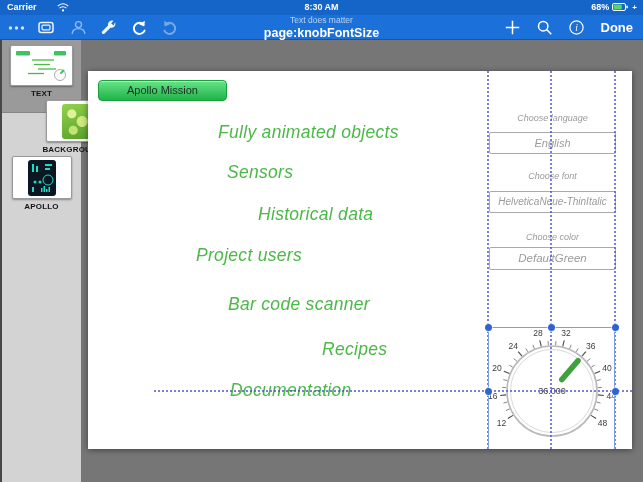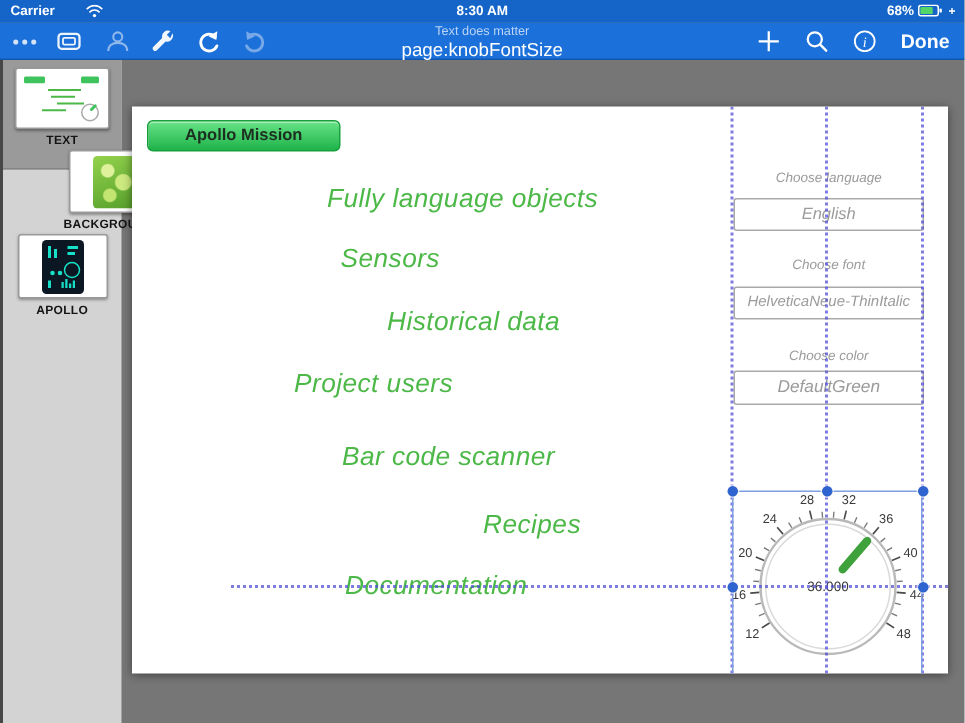--- a/index.html
+++ b/index.html
@@ -20,21 +20,21 @@
   .sb-right{position:absolute;right:6px;top:2px;display:flex;align-items:center;gap:3px;}
   
   .navbar{
     position:absolute;left:0;top:15px;width:643px;height:25px;
     background:#1c70d9;border-bottom:1px solid #0f57b0;box-sizing:border-box;
   }
   .nav-left{position:absolute;left:8px;top:3px;display:flex;align-items:center;gap:13px;height:19px;}
   .nav-icon{display:flex;align-items:center;justify-content:center;cursor:default;}
   .nav-center{position:absolute;left:0;width:100%;top:1px;text-align:center;color:#fff;line-height:1.15;}
   .nav-sub{font-size:8.5px;color:#b9d4f4;}
-  .nav-title{font-size:12.5px;font-weight:normal;}
+  .nav-title{font-size:12.5px;font-weight:bold;}
   .nav-right{position:absolute;right:10px;top:2px;display:flex;align-items:center;gap:17px;height:20px;}
   .done{color:#fff;font-size:13px;font-weight:bold;}
   
   .sidebar{
     position:absolute;left:0;top:40px;width:81px;height:442px;
     background:#d3d3d3;border-left:2px solid #474747;box-sizing:border-box;
   }
   .side-item{position:absolute;left:0;width:100%;text-align:center;}
   .side-item .card{
     margin:0 auto;background:#fff;border:1px solid #9a9a9a;border-radius:2px;
@@ -59,21 +59,21 @@
     width:28px;height:36px;border-radius:3px;background:#0b1722;position:relative;overflow:hidden;
   }
   
   .canvas{
     position:absolute;left:88px;top:71px;width:544px;height:378px;background:#fff;
     box-shadow:0 1px 6px rgba(0,0,0,.45);overflow:hidden;
   }
   .green-btn{
     position:absolute;height:21px;border-radius:4px;box-sizing:border-box;
     background:linear-gradient(#67e387,#1fb34a);border:1px solid #17a03c;
-    color:#1b2e20;font-size:11px;font-weight:bold;text-align:center;line-height:19px;
+    color:#1b2e20;font-size:11px;font-weight:normal;text-align:center;line-height:19px;
     box-shadow:inset 0 1px 0 rgba(255,255,255,.45);
   }
   .mission-btn{left:10px;top:9px;width:129px;}
   .reset-btn{left:401px;top:9px;width:127px;}
   .page-text{
     position:absolute;font-style:italic;font-weight:300;font-size:17.5px;
     color:#4cb847;letter-spacing:.3px;white-space:nowrap;line-height:1.05;
   }
   .pt-0{left:130px;top:52px;}
   .pt-1{left:139px;top:92px;}
@@ -255,21 +255,21 @@
         <div class="side-label">APOLLO</div>
       </div>
     </div>
 </div>
 
 <div class="canvas">
 
   <div class="green-btn mission-btn">Apollo Mission</div>
 
   <div id="text-layer">
-      <div class="page-text pt-0">Fully language objects</div>
+      <div class="page-text pt-0">Fully animated objects</div>
       <div class="page-text pt-1">Sensors</div>
       <div class="page-text pt-2">Historical data</div>
       <div class="page-text pt-3">Project users</div>
       <div class="page-text pt-4">Bar code scanner</div>
       <div class="page-text pt-5">Recipes</div>
       <div class="page-text pt-6">Documentation</div>
     </div>
 
   <div id="panel-fields">
       <div class="field-0">

